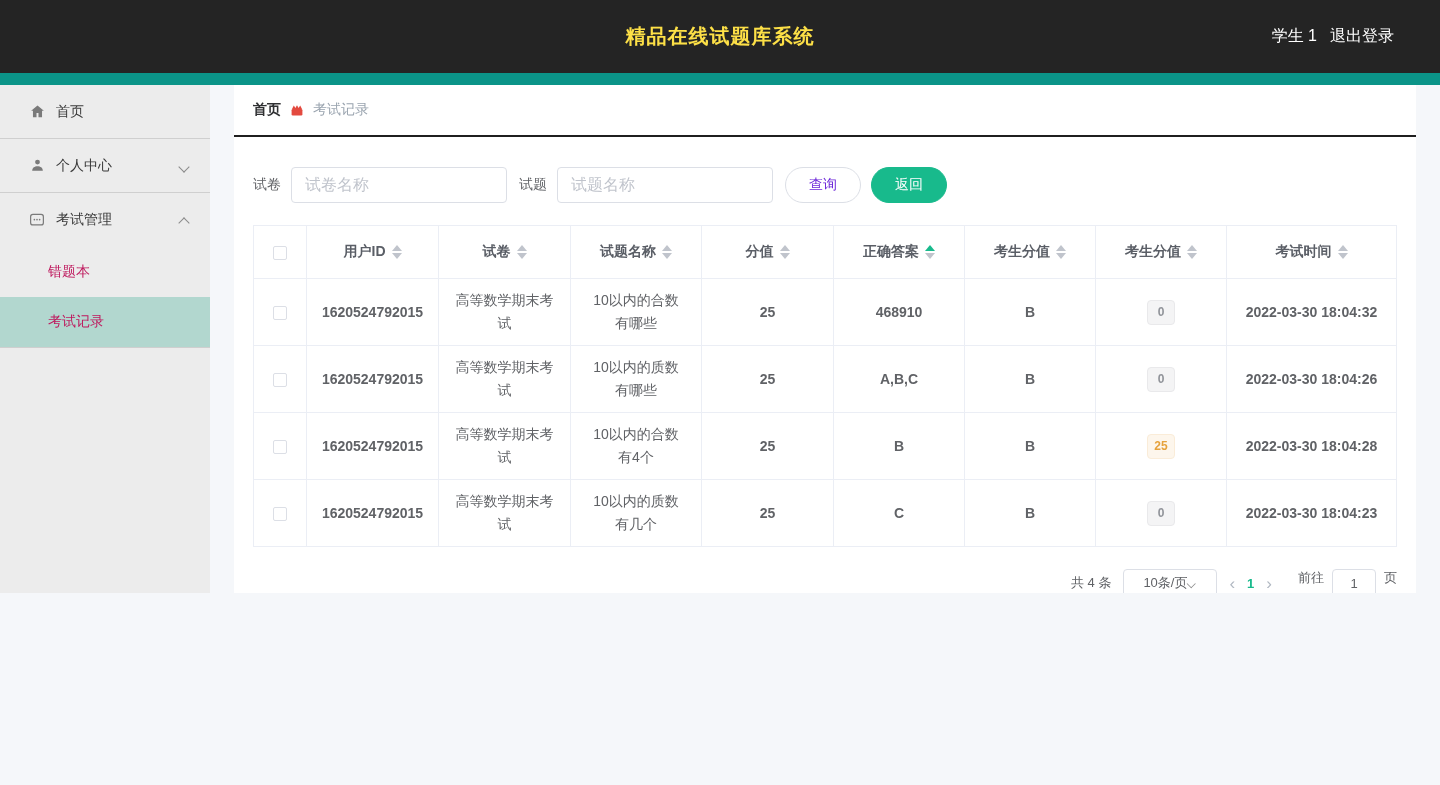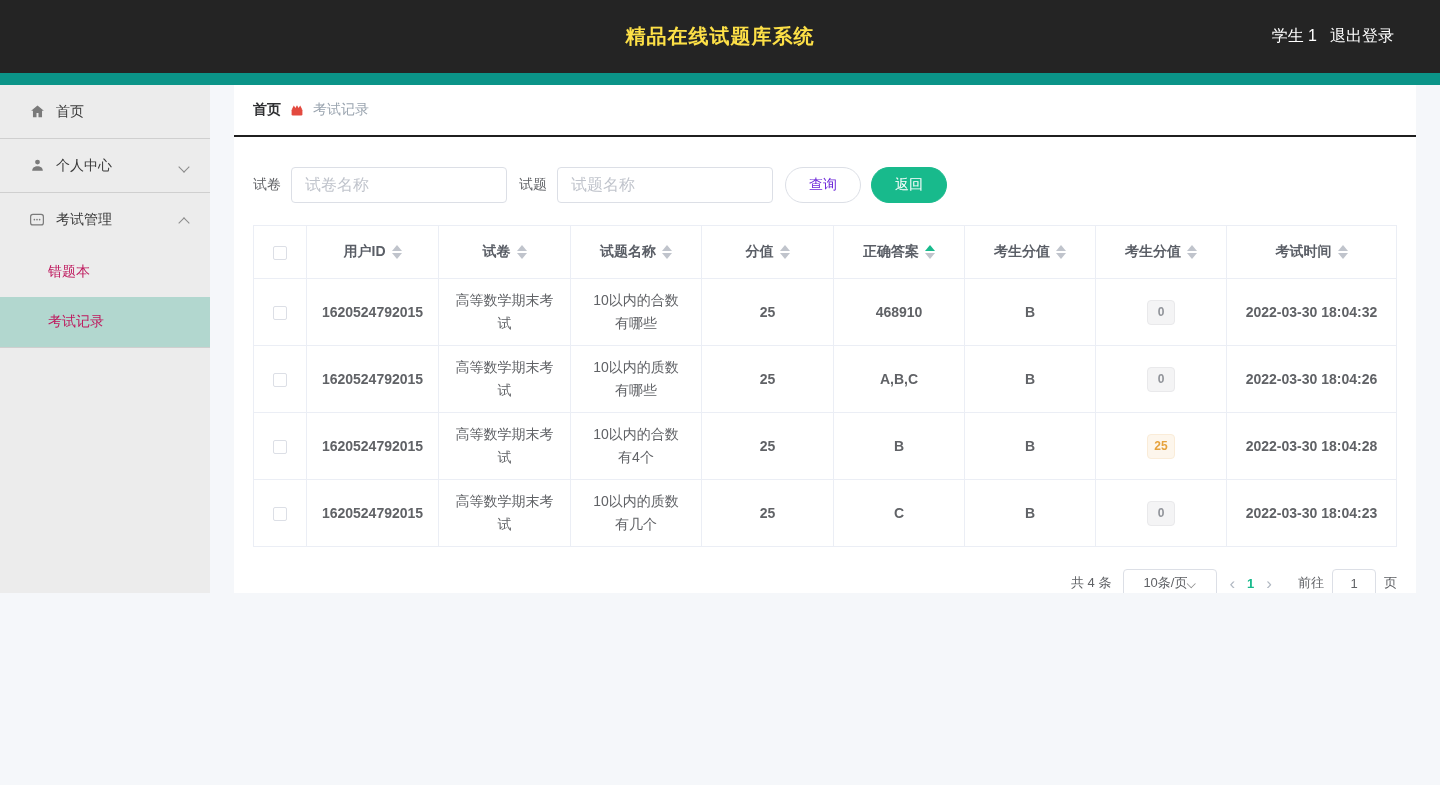--- a/index.html
+++ b/index.html
@@ -65,21 +65,21 @@
   .tag.info { background:#f4f4f5; border:1px solid #e9e9eb; color:#909399; }
   .tag.warning { background:#fdf6ec; border:1px solid #faecd8; color:#e6a23c; }
 
   
   .pager { display:flex; align-items:center; justify-content:flex-end; padding:22px 19px 2px 0; font-size:13px; color:#606266; }
   .pg-total { margin-right:12px; }
   .pg-select { width:94px; height:28px; border:1px solid #dcdfe6; border-radius:4px; display:flex; align-items:center; justify-content:center; cursor:pointer; background:#fff; }
   .pg-select .chev { transform:scale(.8); }
   .pg-arrow { font-size:17px; color:#b1b8c2; margin:0 12px; cursor:pointer; line-height:1; }
   .pg-page { color:#18ba8c; font-weight:bold; cursor:pointer; }
-  .pg-goto { margin-left:14px; display:flex; align-items:center; gap:8px; }
+  .pg-goto { margin-left:14px; display:flex; align-items:flex-start; gap:8px; }
   .pg-input { width:44px; height:28px; border:1px solid #dcdfe6; border-radius:4px; text-align:center; font-size:13px; color:#606266; outline:none; font-family:inherit; }
 
   svg { display:block; }
 </style>
 </head>
 <body>
 
 <div class="topbar">
   <div class="topbar-title">精品在线试题库系统</div>
   <div class="topbar-right">

